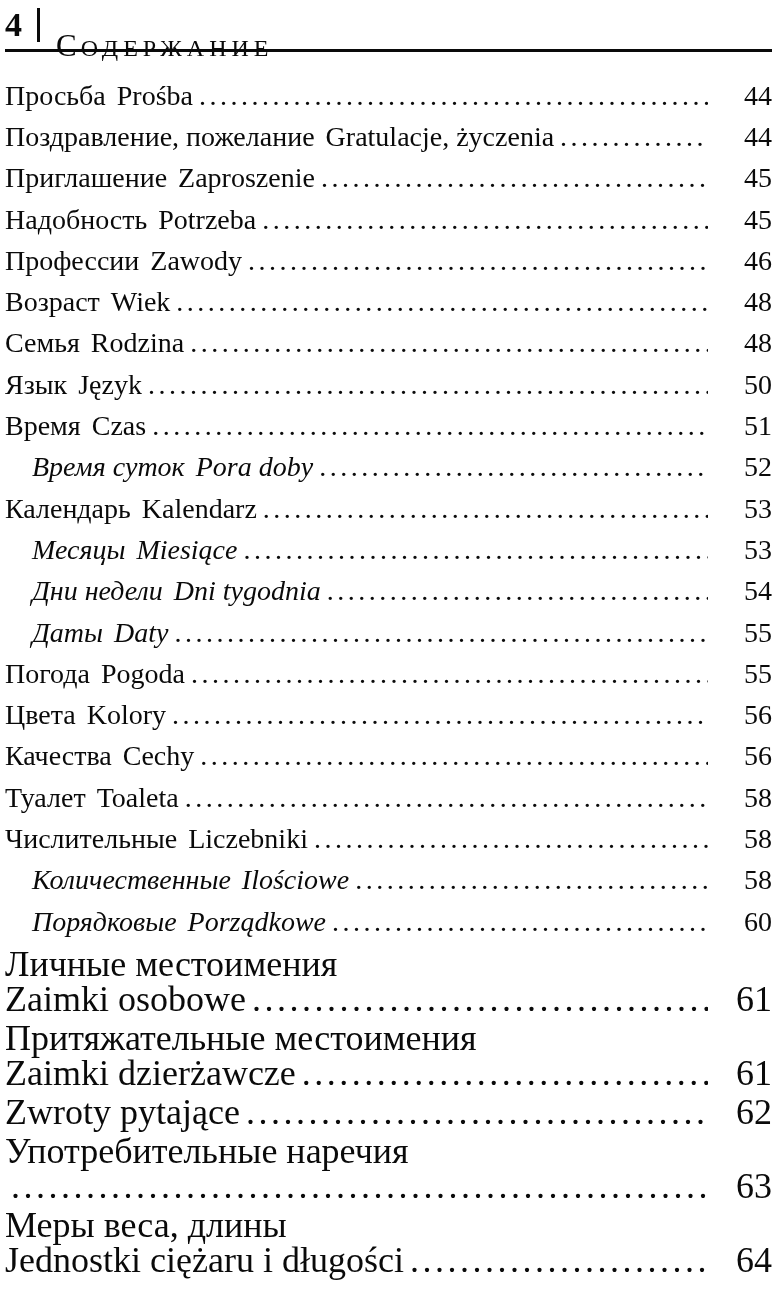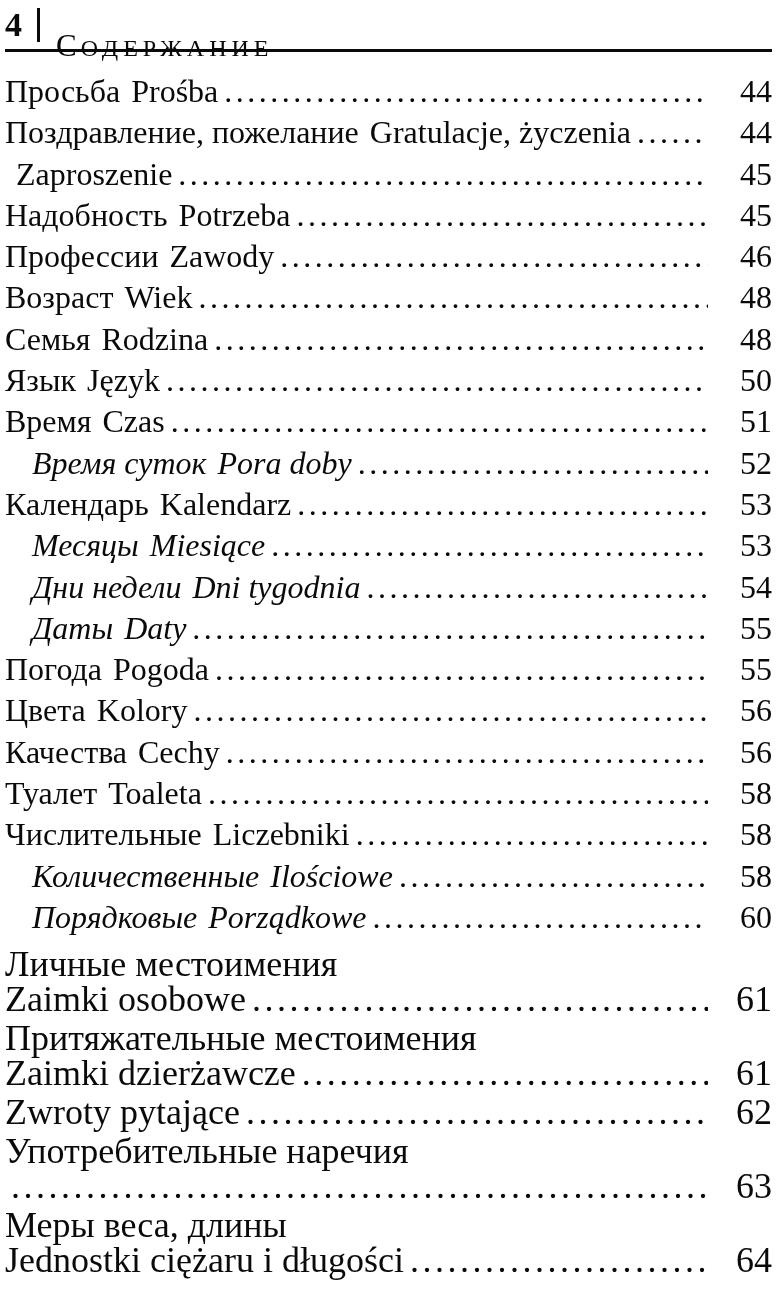--- a/index.html
+++ b/index.html
@@ -52,23 +52,23 @@
     height: 3px;
     background: #0a0a0a;
     margin-top: 3px;
   }
   
   .toc {
     padding-top: 23px;
   }
   .entry {
     display: flex;
-    align-items: flex-start;
+    align-items: center;
     height: 41.3px;
-    font-size: 32px;
+    font-size: 28px;
     line-height: 1;
   }
   .entry .ru, .entry .pl {
     white-space: nowrap;
   }
   .entry .pl {
     margin-left: 11px;
   }
   .entry.sub {
     padding-left: 27px;
@@ -121,20 +121,21 @@
         <span class="leader">................................................................................................................................................................</span>
         <span class="page-num">44</span>
       </div>
       <div class="entry">
         <span class="ru">Поздравление, пожелание</span>
         <span class="pl">Gratulacje, życzenia</span>
         <span class="leader">................................................................................................................................................................</span>
         <span class="page-num">44</span>
       </div>
       <div class="entry">
+        <span class="ru">Приглашение</span>
         <span class="pl">Zaproszenie</span>
         <span class="leader">................................................................................................................................................................</span>
         <span class="page-num">45</span>
       </div>
       <div class="entry">
         <span class="ru">Надобность</span>
         <span class="pl">Potrzeba</span>
         <span class="leader">................................................................................................................................................................</span>
         <span class="page-num">45</span>
       </div>

